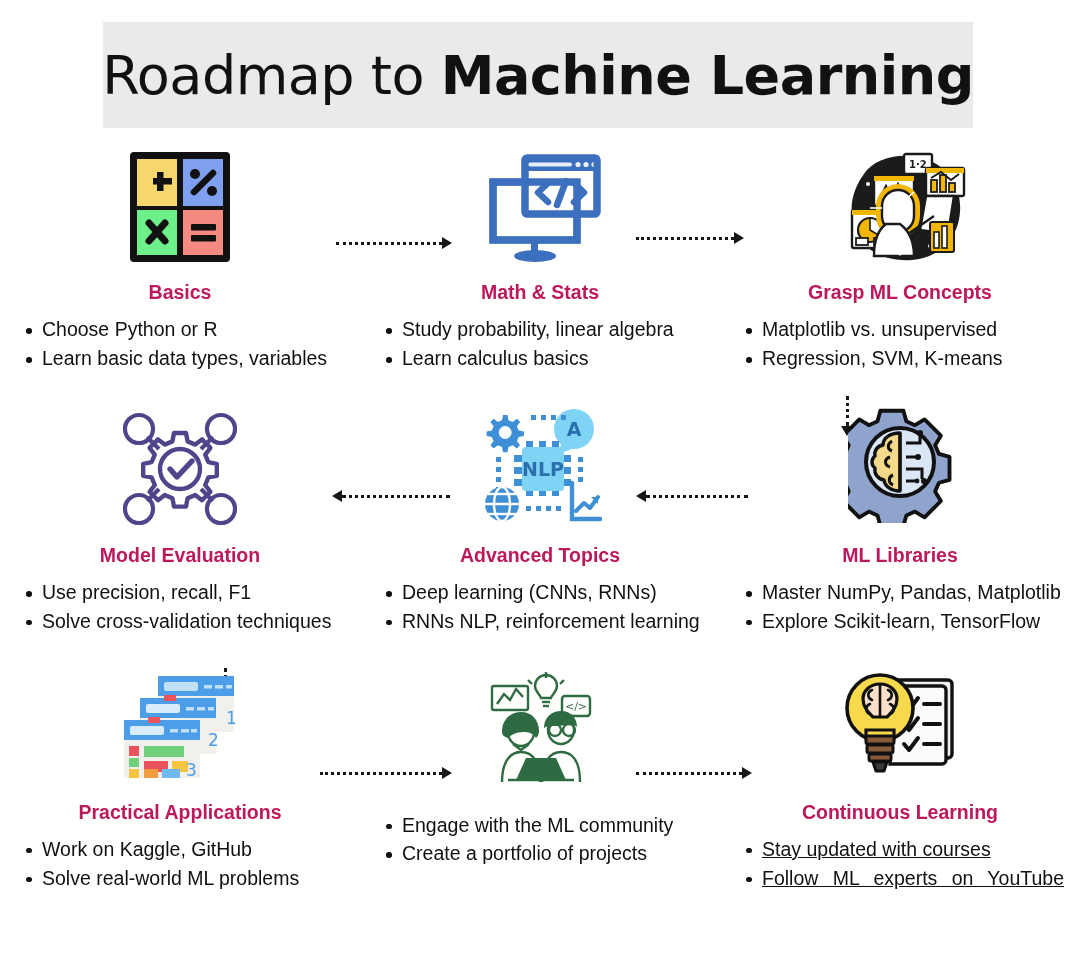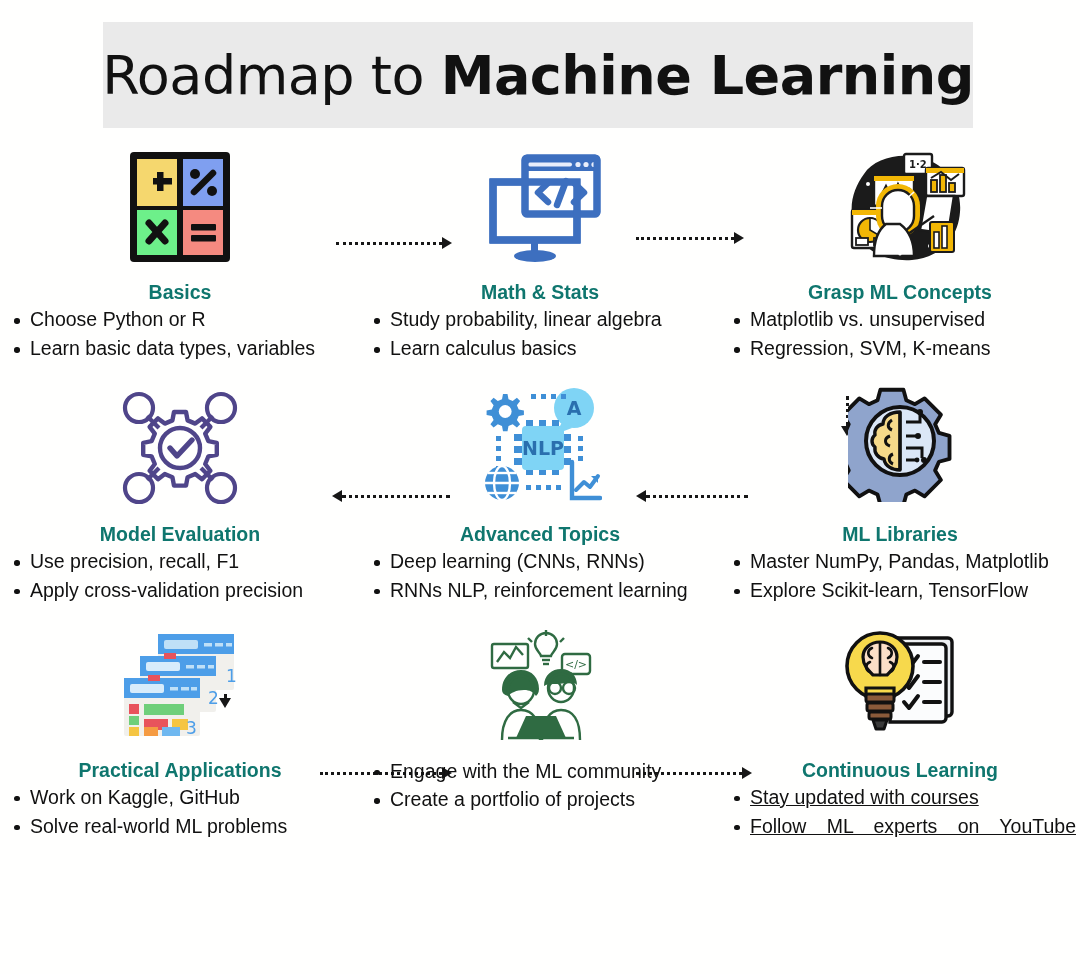--- a/index.html
+++ b/index.html
@@ -25,25 +25,25 @@
 
   
   .grid{position:absolute;left:0;top:150px;width:1080px;}
   .row{display:flex;width:1080px;}
   .cell{width:360px;box-sizing:border-box;position:relative;}
 
   .icon-wrap{height:130px;display:flex;align-items:flex-start;justify-content:center;}
   .icon-wrap.tall{height:136px;}
 
   .card-title{
-    text-align:center;font-weight:700;font-size:19.5px;color:#0f766e;
+    text-align:center;font-weight:700;font-size:19.5px;color:#be185d;
     margin:0 0 2px 0;line-height:1.25;
   }
   ul.bullets{
-    margin:0;padding:0 4px 0 0;list-style:none;
+    margin:12px;padding:0 4px 0 0;list-style:none;
     font-size:19.5px;line-height:1.42;color:#111;
   }
   ul.bullets li{
     position:relative;padding-left:30px;margin-bottom:1px;
   }
   ul.bullets li:before{
     content:"";position:absolute;left:14px;top:0.62em;
     width:5.5px;height:5.5px;border-radius:50%;background:#111;
   }
   li.justify{text-align:justify;}
@@ -265,21 +265,21 @@
               <circle cx="104" cy="102" r="14"></circle>
           </g>
           <path fill="none" stroke="#4f458a" stroke-width="4.4" stroke-linejoin="round" d="M57 26 h12 l1.6 8.4 7.6 3.2 6.8-5.2 8.4 8.4 -5.2 6.8 3.2 7.6 8.4 1.6 v12 l-8.4 1.6 -3.2 7.6 5.2 6.8 -8.4 8.4 -6.8-5.2 -7.6 3.2 -1.6 8.4 h-12 l-1.6-8.4 -7.6-3.2 -6.8 5.2 -8.4-8.4 5.2-6.8 -3.2-7.6 -8.4-1.6 v-12 l8.4-1.6 3.2-7.6 -5.2-6.8 8.4-8.4 6.8 5.2 7.6-3.2 Z"></path>
           <circle cx="63" cy="62" r="20" fill="none" stroke="#4f458a" stroke-width="4.4"></circle>
           <polyline points="53,62 60,70 75,54" fill="none" stroke="#4f458a" stroke-width="5.4" stroke-linecap="round" stroke-linejoin="round"></polyline>
         </svg>
       </div>
       <div class="card-title">Model Evaluation</div>
       <ul class="bullets t-modeleval">
         <li>Use precision, recall, F1</li>
-        <li>Apply cross-validation precision</li>
+        <li>Solve cross-validation techniques</li>
       </ul>
     </div>
 
     <div class="cell">
       <div class="icon-wrap tall">
         <svg width="124" height="120" viewBox="0 0 124 120">
           <g fill="#3f8fd6">
             <path d="M25 8 l4.5 0 1 5.2 4.2 1.8 4.2-3.2 3.2 3.2 -3.2 4.2 1.8 4.2 5.2 1 0 4.5 -5.2 1 -1.8 4.2 3.2 4.2 -3.2 3.2 -4.2-3.2 -4.2 1.8 -1 5.2 -4.5 0 -1-5.2 -4.2-1.8 -4.2 3.2 -3.2-3.2 3.2-4.2 -1.8-4.2 -5.2-1 0-4.5 5.2-1 1.8-4.2 -3.2-4.2 3.2-3.2 4.2 3.2 4.2-1.8 Z"></path>
             <circle cx="27.2" cy="25.5" r="6.4" fill="#fff"></circle>
           </g>

